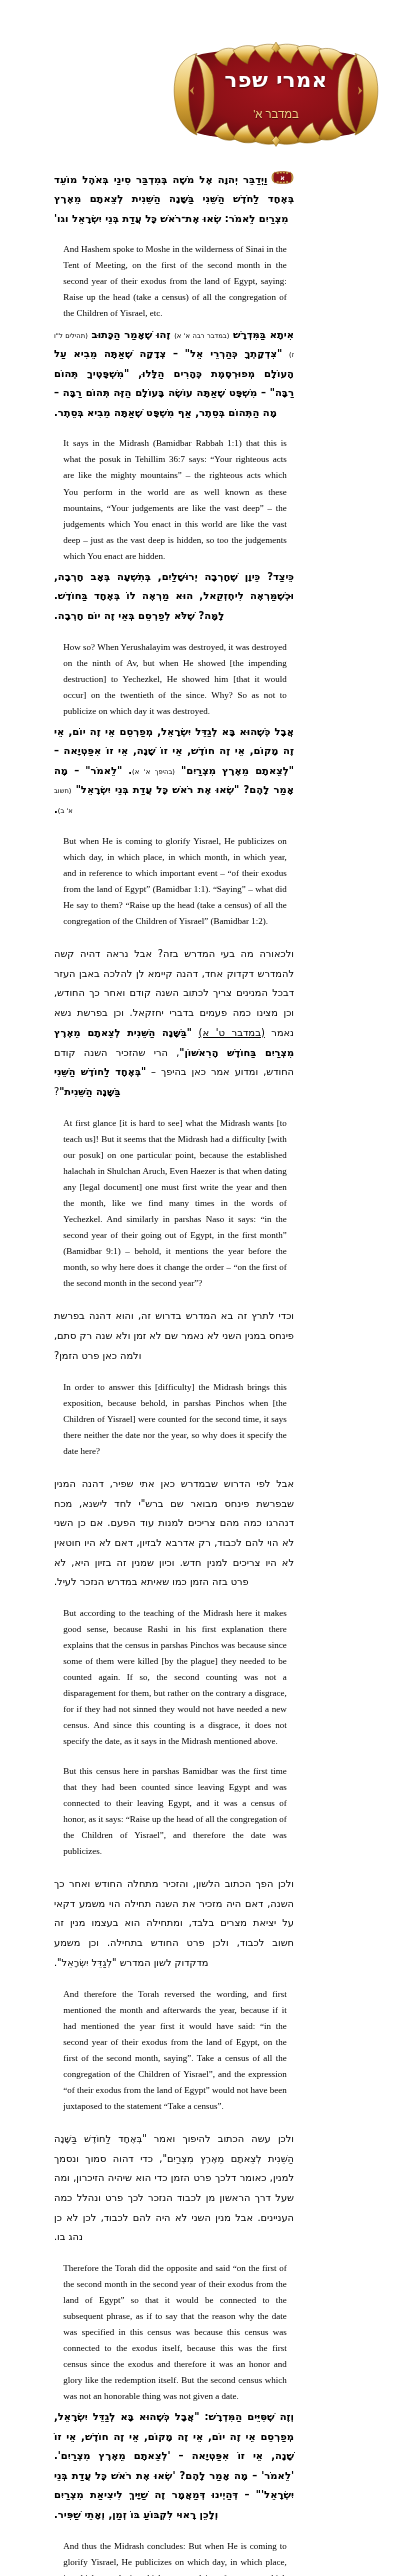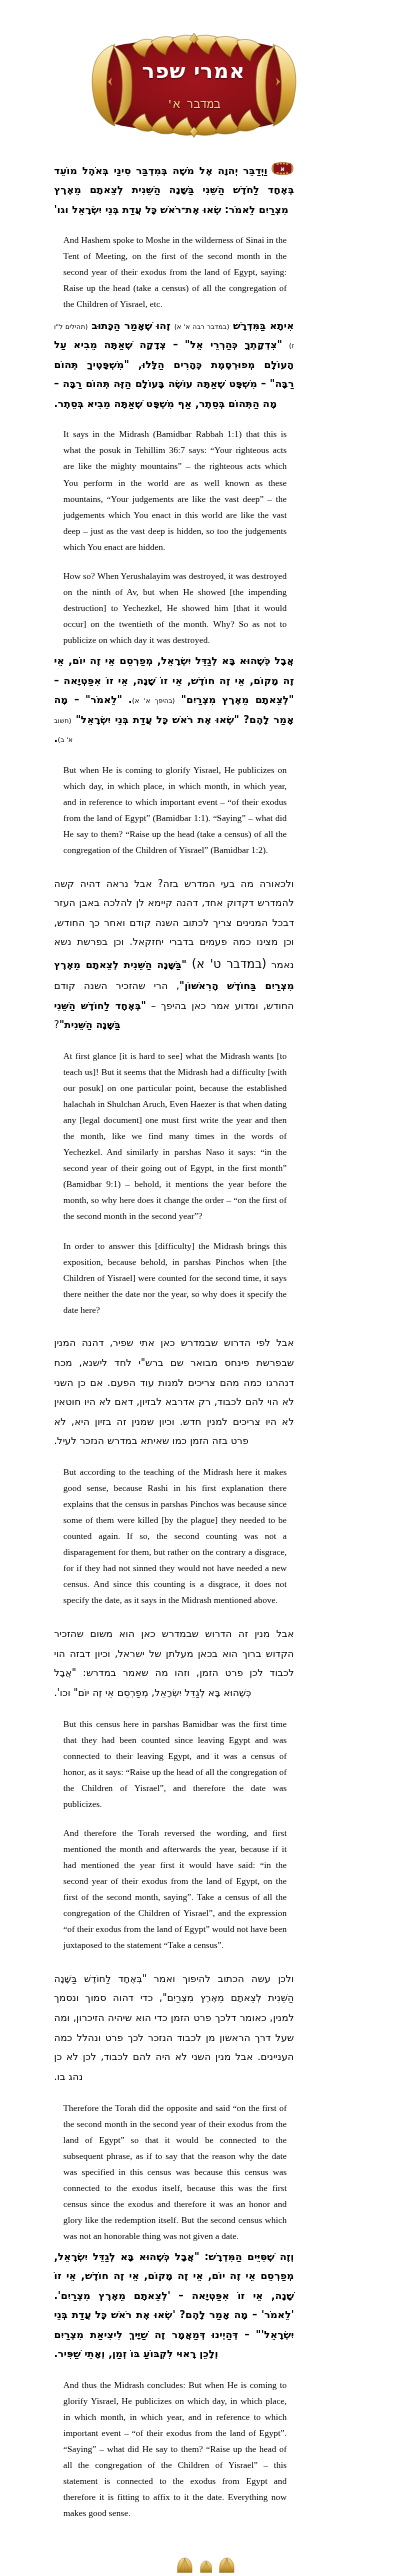--- a/index.html
+++ b/index.html
@@ -1,28 +1,28 @@
 <!DOCTYPE html>
 <html style="font-size:8.2px"><head>
 <meta charset="utf-8">
 <style>
   html,body{margin:0;padding:0;background:#ffffff;}
   body{width:412px;min-height:2801px;font-family:"Liberation Serif",serif;color:#000;}
   .page{width:412px;min-height:2801px;position:relative;box-sizing:border-box;padding:0;}
 
   
-  .banner-wrap{width:387px;padding-top:30px;display:flex;justify-content:center;}
+  .banner-wrap{width:387px;padding-top:39px;display:flex;justify-content:flex-end;}
   .banner{position:relative;width:222px;height:111px;}
   .banner svg{display:block;width:222px;height:111px;}
   .banner-text{position:absolute;inset:0;display:flex;flex-direction:column;
     align-items:center;justify-content:center;pointer-events:none;}
   .banner-title{font-family:"DejaVu Sans",sans-serif;font-weight:bold;font-size:21px;
     color:#ffffff;letter-spacing:0.5px;direction:rtl;line-height:1;
     text-shadow:0 1px 1.5px rgba(0,0,0,.55);}
-  .banner-sub{font-family:Liberation Mono, monospace;font-size:11.3px;color:#f0cf84;
+  .banner-sub{font-family:Liberation Sans, sans-serif;font-size:11.3px;color:#f0cf84;
     direction:rtl;margin-top:17px;text-shadow:0 0.5px 1px rgba(0,0,0,.5);}
 
   
   .body{width:348px;box-sizing:border-box;padding:0 54px;}
 
   
   .heb-voc{
     direction:rtl;text-align:justify;text-align-last:left;
     font-family:"DejaVu Sans",sans-serif;font-weight:bold;
     font-size:10px;line-height:1.95;color:#000;margin:0 0 3.1px 0;
@@ -30,21 +30,21 @@
   .heb-voc.first{margin-top:18.5px;}
   .heb-voc .src{font-weight:normal;font-size:6.7px;}
   .heb-voc .ot{display:inline-block;vertical-align:1px;margin-left:3.6px;}
 
   
   .heb-plain{
     direction:rtl;text-align:justify;text-align-last:left;
     font-family:"DejaVu Sans",sans-serif;
     font-size:9.8px;line-height:2.0;color:#000;margin:15.5px 0 3.1px 0;
   }
-  .heb-plain .src{font-size:12px;}
+  .heb-plain .src{font-size:10px;text-decoration:underline;}
   .heb-plain .voc{font-weight:bold;}
 
   
   .eng{
     direction:ltr;text-align:justify;
     font-family:"Liberation Serif",serif;
     font-size:9px;line-height:1.78;color:#000;
     margin:13.4px 0 3.1px 0;padding:0 7.2px 0 9.3px;
   }
 
@@ -142,30 +142,32 @@
                 <path d="M11 22.4 l4 0 l-1 -3 l-3.4 .6 z"></path>
                 <path d="M17 23.4 l4 0 l-1 -3 l-3.4 .6 z"></path>
                 <path d="M23 23.4 l4 0 l-1 -3 l-3.4 .6 z"></path>
                 <path d="M29 22.4 l4 0 l-1 -3 l-3.4 .6 z"></path>
               </g>
               <text x="22" y="18" text-anchor="middle" font-family="DejaVu Sans, sans-serif" font-size="12" font-weight="bold" fill="#ffffff">א</text>
             </svg></span><span>וַיְדַבֵּר יְהוָה אֶל מֹשֶׁה בְּמִדְבַּר סִינַי בְּאֹהֶל מוֹעֵד בְּאֶחָד לַחֹדֶשׁ הַשֵּׁנִי בַּשָּׁנָה הַשֵּׁנִית לְצֵאתָם מֵאֶרֶץ מִצְרַיִם לֵאמֹר: שְׂאוּ אֶת־רֹאשׁ כָּל עֲדַת בְּנֵי יִשְׂרָאֵל וגו'</span></div>
         <div class="eng">And Hashem spoke to Moshe in the wilderness of Sinai in the Tent of Meeting, on the first of the second month in the second year of their exodus from the land of Egypt, saying: Raise up the head (take a census) of all the congregation of the Children of Yisrael, etc.</div>
         <div class="heb-voc"><span>אִיתָא בַּמִּדְרָשׁ </span><span class="src">(במדבר רבה א' א)</span><span> זֶהוּ שֶׁאָמַר הַכָּתוּב </span><span class="src">(תהילים ל"ו ז)</span><span> "צִדְקָתְךָ כְּהַרְרֵי אֵל" – צְדָקָה שֶׁאַתָּה מֵבִיא עַל הָעוֹלָם מְפוּרְסֶמֶת כֶּהָרִים הַלָּלוּ, "מִשְׁפָּטֶיךָ תְּהוֹם רַבָּה" – מִשְׁפָּט שֶׁאַתָּה עוֹשֶׂה בָּעוֹלָם הַזֶּה תְּהוֹם רַבָּה – מָה הַתְּהוֹם בְּסֵתֶר, אַף מִשְׁפָּט שֶׁאַתָּה מֵבִיא בְּסֵתֶר.</span></div>
         <div class="eng">It says in the Midrash (Bamidbar Rabbah 1:1) that this is what the posuk in Tehillim 36:7 says: “Your righteous acts are like the mighty mountains” – the righteous acts which You perform in the world are as well known as these mountains, “Your judgements are like the vast deep” – the judgements which You enact in this world are like the vast deep – just as the vast deep is hidden, so too the judgements which You enact are hidden.</div>
-        <div class="eng">How so? When Yerushalayim was destroyed, it was destroyed on the ninth of Av, but when He showed [the impending destruction] to Yechezkel, He showed him [that it would occur] on the twentieth of the month. Why? So as not to publicize on which day it was destroyed.</div>
+        <div class="heb-voc"><span>כֵּיצַד? כֵּיוָן שֶׁחָרְבָה יְרוּשָׁלַיִם, בְּתִשְׁעָה בְּאָב חָרְבָה, וּכְשֶׁמַּרְאֶה לִיחֶזְקֵאל, הוּא מַרְאֶה לוֹ בְּאֶחָד בַּחוֹדֶשׁ. לָמָּה? שֶׁלֹּא לְפַרְסֵם בְּאֵי זֶה יוֹם חָרְבָה.</span></div>
+        <div class="eng">How so? When Yerushalayim was destroyed, it was destroyed on the ninth of Av, but when He showed [the impending destruction] to Yechezkel, He showed him [that it would occur] on the twentieth of the since. Why? So as not to publicize on which day it was destroyed.</div>
         <div class="heb-voc"><span>אֲבָל כְּשֶׁהוּא בָּא לְגַדֵּל יִשְׂרָאֵל, מְפַרְסֵם אֵי זֶה יוֹם, אֵי זֶה מָקוֹם, אֵי זֶה חוֹדֶשׁ, אֵי זוֹ שָׁנָה, אֵי זוֹ אִפַּטְיָאה – "לְצֵאתָם מֵאֶרֶץ מִצְרַיִם" </span><span class="src">(בהיפך א' א)</span><span>. "לֵאמֹר" – מָה אָמַר לָהֶם? "שְׂאוּ אֶת רֹאשׁ כָּל עֲדַת בְּנֵי יִשְׂרָאֵל" </span><span class="src">(חשוב א' ב)</span><span>.</span></div>
         <div class="eng">But when He is coming to glorify Yisrael, He publicizes on which day, in which place, in which month, in which year, and in reference to which important event – “of their exodus from the land of Egypt” (Bamidbar 1:1). “Saying” – what did He say to them? “Raise up the head (take a census) of all the congregation of the Children of Yisrael” (Bamidbar 1:2).</div>
         <div class="heb-plain"><span>ולכאורה מה בעי המדרש בזה? אבל נראה דהיה קשה להמדרש דקדוק אחד, דהנה קיימא לן להלכה באבן העזר דבכל המנינים צריך לכתוב השנה קודם ואחר כך החודש, וכן מצינו כמה פעמים בדברי יחזקאל. וכן בפרשת נשא נאמר </span><span class="src">(במדבר ט' א)</span><span class="voc"> "בַּשָּׁנָה הַשֵּׁנִית לְצֵאתָם מֵאֶרֶץ מִצְרַיִם בַּחוֹדֶשׁ הָרִאשׁוֹן"</span><span>, הרי שהזכיר השנה קודם החודש, ומדוע אמר כאן בהיפך – </span><span class="voc">"בְּאֶחָד לַחוֹדֶשׁ הַשֵּׁנִי בַּשָּׁנָה הַשֵּׁנִית"</span><span>?</span></div>
         <div class="eng">At first glance [it is hard to see] what the Midrash wants [to teach us]! But it seems that the Midrash had a difficulty [with our posuk] on one particular point, because the established halachah in Shulchan Aruch, Even Haezer is that when dating any [legal document] one must first write the year and then the month, like we find many times in the words of Yechezkel. And similarly in parshas Naso it says: “in the second year of their going out of Egypt, in the first month” (Bamidbar 9:1) – behold, it mentions the year before the month, so why here does it change the order – “on the first of the second month in the second year”?</div>
+        <div class="heb-plain"><span>וכדי לתרץ זה בא המדרש בדרוש זה, והוא דהנה בפרשת פינחס במנין השני לא נאמר שם לא זמן ולא שנה רק סתם, ולמה כאן פרט הזמן?</span></div>
         <div class="eng">In order to answer this [difficulty] the Midrash brings this exposition, because behold, in parshas Pinchos when [the Children of Yisrael] were counted for the second time, it says there neither the date nor the year, so why does it specify the date here?</div>
         <div class="heb-plain"><span>אבל לפי הדרוש שבמדרש כאן אתי שפיר, דהנה המנין שבפרשת פינחס מבואר שם ברש"י לחד לישנא, מכח דנהרגו כמה מהם צריכים למנות עוד הפעם. אם כן השני לא הוי להם לכבוד, רק אדרבא לבזיון, דאם לא היו חוטאין לא היו צריכים למנין חדש. וכיון שמנין זה בזיון היא, לא פרט בזה הזמן כמו שאיתא במדרש הנזכר לעיל.</span></div>
         <div class="eng">But according to the teaching of the Midrash here it makes good sense, because Rashi in his first explanation there explains that the census in parshas Pinchos was because since some of them were killed [by the plague] they needed to be counted again. If so, the second counting was not a disparagement for them, but rather on the contrary a disgrace, for if they had not sinned they would not have needed a new census. And since this counting is a disgrace, it does not specify the date, as it says in the Midrash mentioned above.</div>
-        <div class="heb-plain"><span>אבל מנין זה הדרוש שבמדרש כאן הוא משום שהזכיר הקדוש ברוך הוא בכאן מעלתן של ישראל, וכיון דבזה הוי לכבוד לכן פרט הזמן, וזהו מה שאמר במדרש: "אֲבָל כְּשֶׁהוּא בָּא לְגַדֵּל יִשְׂרָאֵל, מְפַרְסֵם אֵי זֶה יוֹם" וכו'.</span></div>
         <div class="eng">But this census here in parshas Bamidbar was the first time that they had been counted since leaving Egypt and was connected to their leaving Egypt, and it was a census of honor, as it says: “Raise up the head of all the congregation of the Children of Yisrael”, and therefore the date was publicizes.</div>
+        <div class="heb-plain"><span>ולכן הפך הכתוב הלשון, והזכיר מתחלה החודש ואחר כך השנה, דאם היה מזכיר את השנה תחילה הוי משמע דקאי על יציאת מצרים בלבד, ומתחילה הוא בעצמו מנין זה חשוב לכבוד, ולכן פרט החודש בתחילה. וכן משמע מדקדוק לשון המדרש "לְגַדֵּל יִשְׂרָאֵל".</span></div>
         <div class="eng">And therefore the Torah reversed the wording, and first mentioned the month and afterwards the year, because if it had mentioned the year first it would have said: “in the second year of their exodus from the land of Egypt, on the first of the second month, saying”. Take a census of all the congregation of the Children of Yisrael”, and the expression “of their exodus from the land of Egypt” would not have been juxtaposed to the statement “Take a census”.</div>
         <div class="heb-plain"><span>ולכן עשה הכתוב להיפוך ואמר "בְּאֶחָד לַחוֹדֶשׁ בַּשָּׁנָה הַשֵּׁנִית לְצֵאתָם מֵאֶרֶץ מִצְרַיִם", כדי דהוה סמוך ונסמך למנין, כאומר דלכך פרט הזמן כדי הוא שיהיה הזיכרון, ומה שעל דרך הראשון מן לכבוד הנזכר לכך פרט ונהלל כמה העניינים. אבל מנין השני לא היה להם לכבוד, לכן לא כן נהג בו.</span></div>
         <div class="eng">Therefore the Torah did the opposite and said “on the first of the second month in the second year of their exodus from the land of Egypt” so that it would be connected to the subsequent phrase, as if to say that the reason why the date was specified in this census was because this census was connected to the exodus itself, because this was the first census since the exodus and therefore it was an honor and glory like the redemption itself. But the second census which was not an honorable thing was not given a date.</div>
         <div class="heb-voc"><span>וְזֶה שֶׁסִּיֵּים הַמִּדְרָשׁ: "אֲבָל כְּשֶׁהוּא בָּא לְגַדֵּל יִשְׂרָאֵל, מְפַרְסֵם אֵי זֶה יוֹם, אֵי זֶה מָקוֹם, אֵי זֶה חוֹדֶשׁ, אֵי זוֹ שָׁנָה, אֵי זוֹ אִפַּטְיָאה – 'לְצֵאתָם מֵאֶרֶץ מִצְרַיִם'. 'לֵאמֹר' – מָה אָמַר לָהֶם? 'שְׂאוּ אֶת רֹאשׁ כָּל עֲדַת בְּנֵי יִשְׂרָאֵל'" – דְּהַיְינוּ דְּמַאֲמָר זֶה שַׁיָּיךְ לִיצִיאַת מִצְרַיִם וְלָכֵן רָאוּי לִקְבּוֹעַ בּוֹ זְמַן, וְאָתֵי שַׁפִּיר.</span></div>
         <div class="eng">And thus the Midrash concludes: But when He is coming to glorify Yisrael, He publicizes on which day, in which place, in which month, in which year, and in reference to which important event – “of their exodus from the land of Egypt”. “Saying” – what did He say to them? “Raise up the head of all the congregation of the Children of Yisrael” – this statement is connected to the exodus from Egypt and therefore it is fitting to affix to it the date. Everything now makes good sense.</div>
       </div>
   </div>
 
   <div class="ornaments">
     <span>

